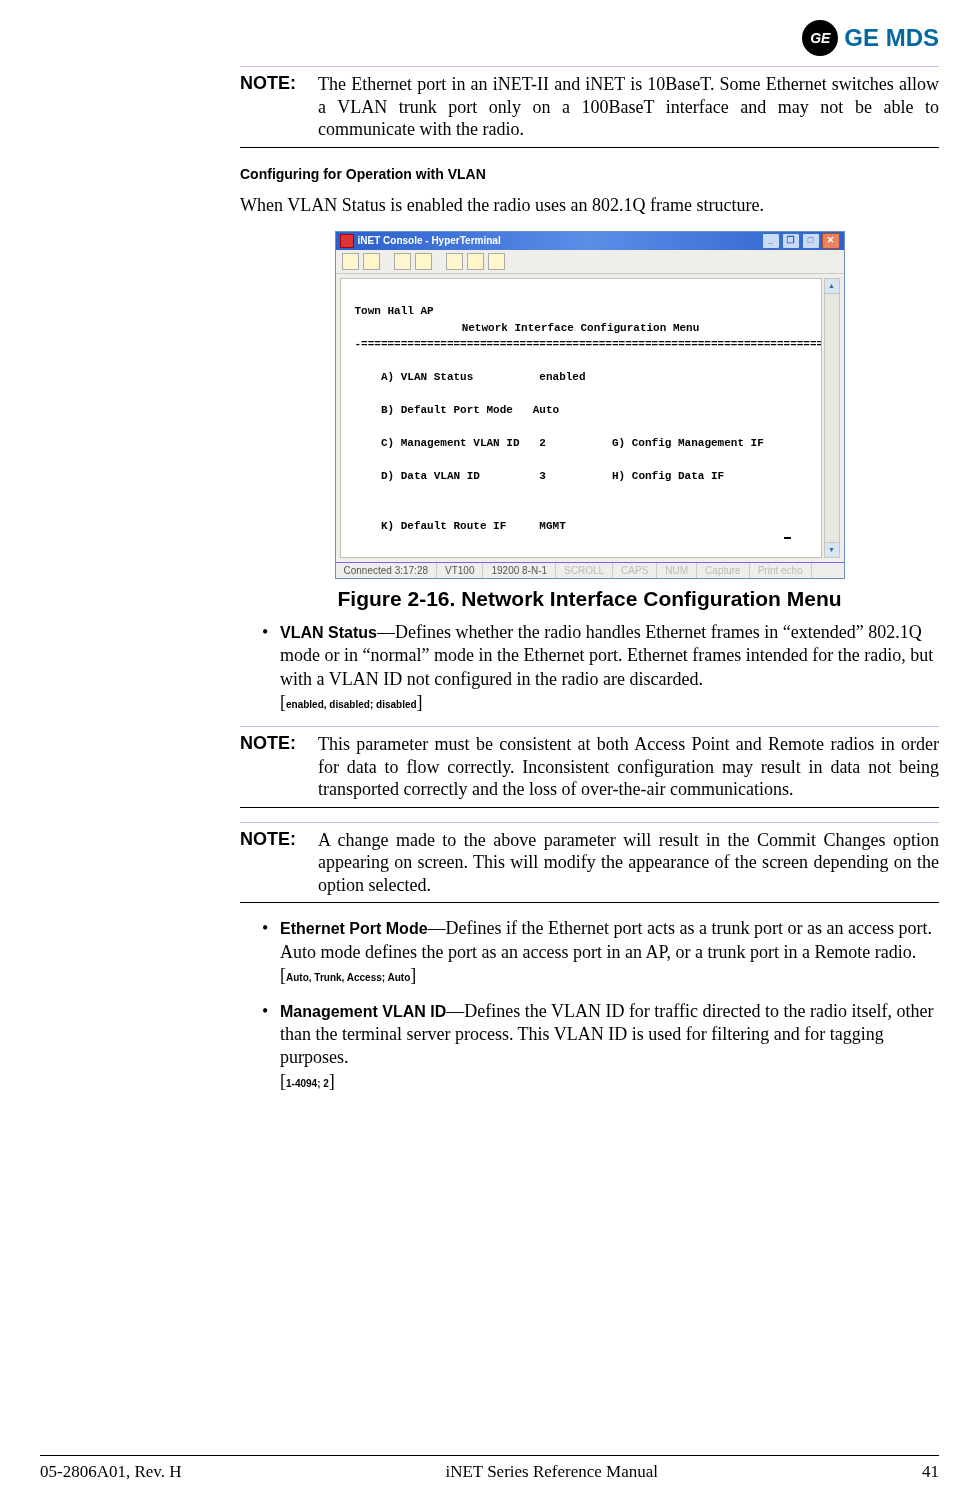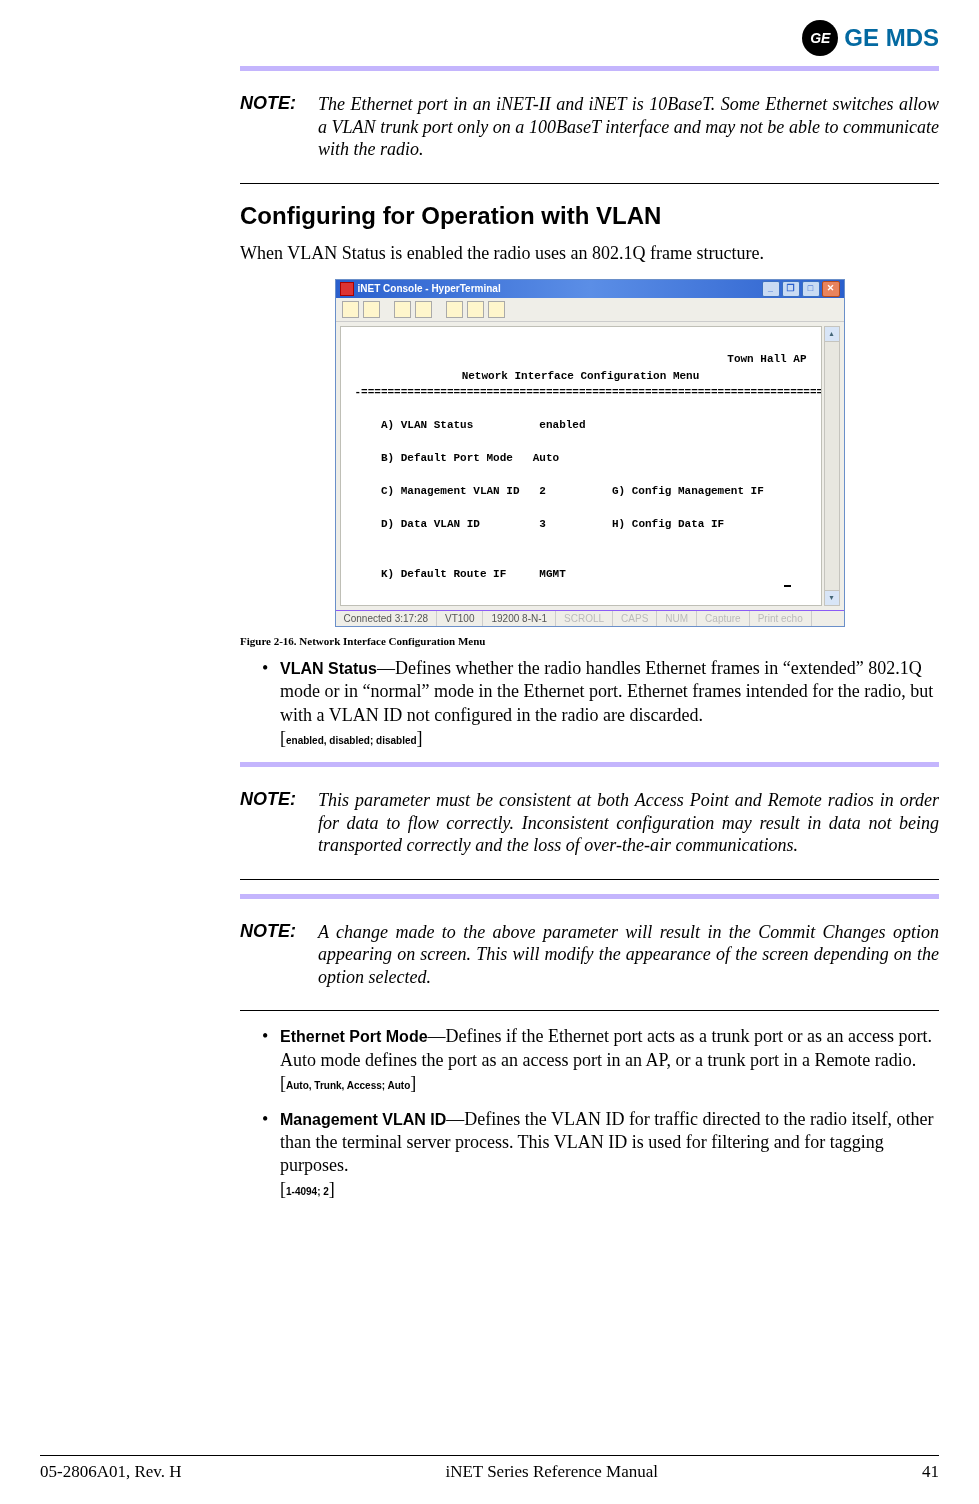--- a/index.html
+++ b/index.html
@@ -46,43 +46,42 @@
     font-family: Arial, sans-serif;
     font-weight: bold;
     font-size: 24px;
     color: #0369a1;
   }
   .content {
     margin-left: 200px;
     margin-right: 0;
   }
   .note-block {
-    border-top: 5px solid #c4b5fd;
+    border-top: 1px solid #c4b5fd;
     border-bottom: 1px solid #000;
-    padding: 22px 0;
+    padding: 6px 0;
     margin-bottom: 14px;
     display: flex;
-    font-style: italic;
   }
   .note-label {
     font-family: Arial, Helvetica, sans-serif;
     font-weight: bold;
     font-size: 18px;
     width: 78px;
     flex-shrink: 0;
   }
   .note-text {
     flex: 1;
     text-align: justify;
     line-height: 1.25;
   }
   h2.section-heading {
     font-family: Arial, Helvetica, sans-serif;
     font-weight: bold;
-    font-size: 24px;
+    font-size: 14px;
     margin: 18px 0 12px 0;
   }
   p.body {
     line-height: 1.3;
     margin: 10px 0 14px 0;
   }
   .screenshot-wrap {
     margin: 0 auto 8px auto;
     width: 510px;
   }
@@ -207,23 +206,24 @@
     border-top: 1px solid #8b5cf6;
     font-size: 10px;
     color: #555;
   }
   .ht-status span {
     padding: 2px 8px;
     border-right: 1px solid #ccc;
   }
   .ht-status span.dim { color: #bbb; }
   .figure-caption {
-    font-family: Liberation Serif, serif;
-    font-weight: bold;
-    font-size: 11px;
+    font-family: Liberation Sans, sans-serif;
+    font-weight: bold;
+    font-size: 21px;
+    text-align: center;
     margin: 6px 0 10px 0;
   }
   ul.bullets {
     margin: 0 0 12px 0;
     padding-left: 40px;
     list-style: none;
   }
   ul.bullets li {
     position: relative;
     margin-bottom: 12px;
@@ -303,21 +303,21 @@
           <div class="tb-icon"></div>
           <div class="tb-icon"></div>
           <div class="tb-icon"></div>
         </div>
         <div class="ht-terminal-outer">
           <div class="ht-scroll">
             <div class="ht-scroll-arrow">▴</div>
             <div class="ht-scroll-arrow bot">▾</div>
           </div>
           <div class="ht-terminal">
-<div style="text-align:right"><span>Town Hall AP</span></div><div style="text-align:center"><span>Network Interface Configuration Menu</span></div><div style="text-align:center">-==========================================================================-</div>
+<div style="text-align:left"><span>Town Hall AP</span></div><div style="text-align:center"><span>Network Interface Configuration Menu</span></div><div style="text-align:center">-==========================================================================-</div>
     <span>A) VLAN Status</span>          <span>enabled</span>
 
     <span>B) Default Port Mode</span>   <span>Auto</span>
 
     <span>C) Management VLAN ID</span>   <span>2</span>          <span>G) Config Management IF</span>
 
     <span>D) Data VLAN ID</span>         <span>3</span>          <span>H) Config Data IF</span>
 
 
     <span>K) Default Route IF</span>     <span>MGMT</span>

